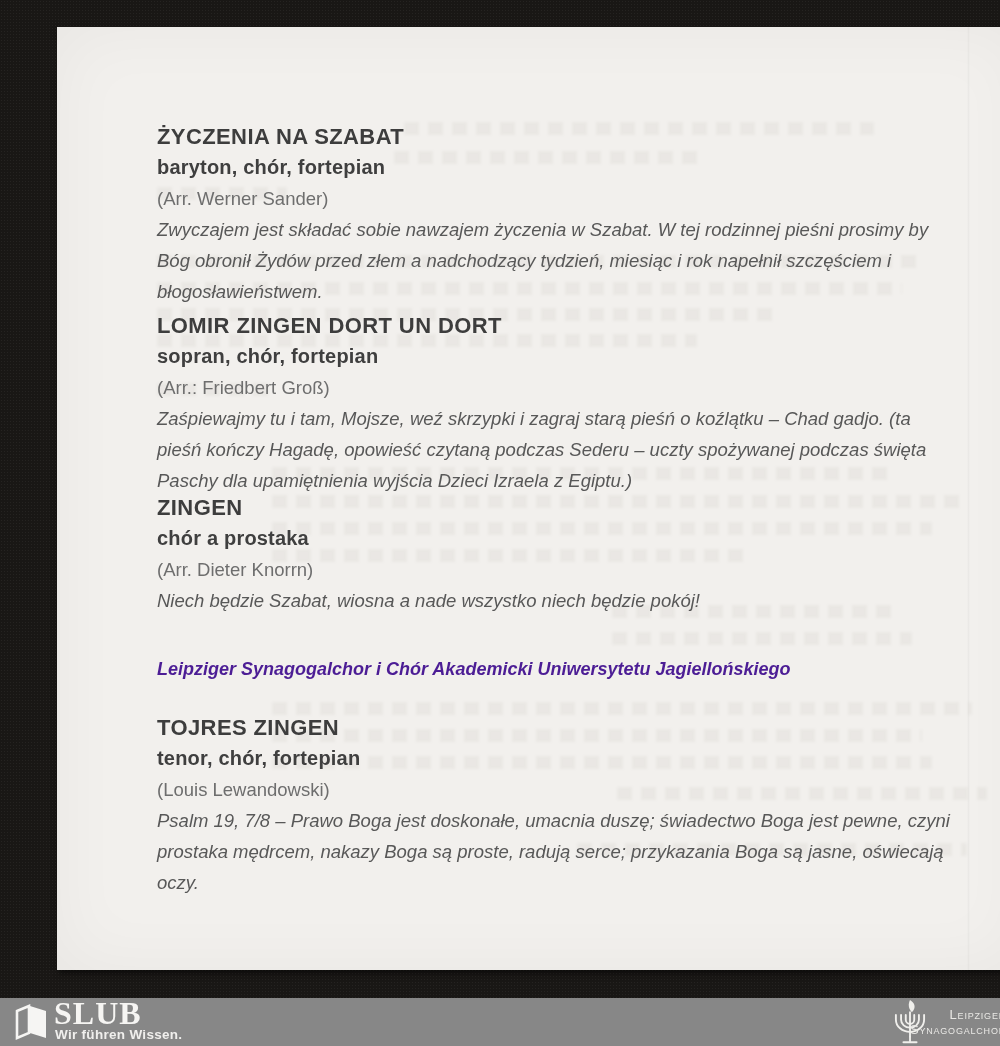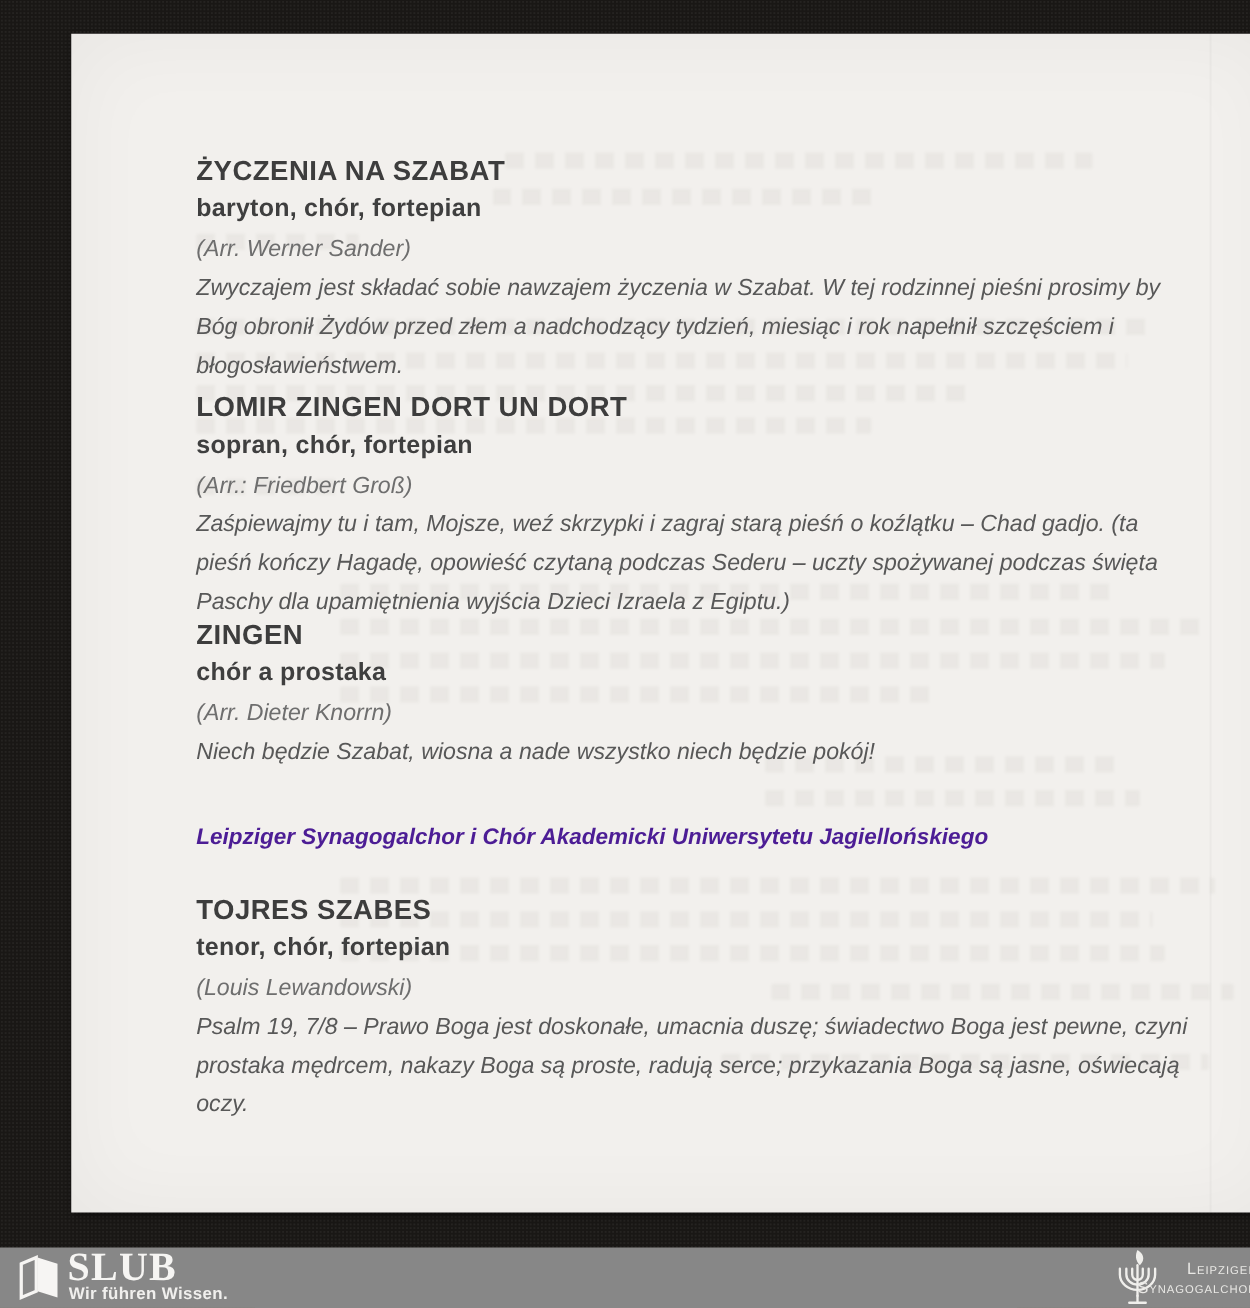--- a/index.html
+++ b/index.html
@@ -41,21 +41,21 @@
   .content{position:absolute;left:100px;top:0;width:810px;}
   .piece{position:absolute;left:0;width:810px;}
   .piece h2{
     margin:0;font-size:22px;font-weight:bold;letter-spacing:0.4px;
     color:#3d3d3d;line-height:31px;
   }
   .scoring{
     font-size:20px;font-weight:bold;color:#3f3f3f;line-height:31px;letter-spacing:0.2px;
   }
   .arranger{
-    font-size:18.5px;font-style:italic;font-weight:normal;color:#6e6e6e;line-height:31px;
+    font-size:18.5px;font-weight:normal;color:#6e6e6e;line-height:31px;
   }
   .desc{
     margin:0;width:795px;
     font-size:18.5px;font-style:italic;font-weight:normal;color:#585858;line-height:31px;
   }
   .ensemble-credit{
     position:absolute;left:0;top:630px;width:795px;
     font-size:18px;font-weight:bold;font-style:italic;color:#4c1d95;line-height:24px;
   }
   
@@ -130,21 +130,21 @@
     <section class="piece" style="top:465px">
       <h2>ZINGEN</h2>
       <div class="scoring">chór a prostaka</div>
       <div class="arranger">(Arr. Dieter Knorrn)</div>
       <p class="desc">Niech będzie Szabat, wiosna a nade wszystko niech będzie pokój!</p>
     </section>
 
     <div class="ensemble-credit">Leipziger Synagogalchor i Chór Akademicki Uniwersytetu Jagiellońskiego</div>
 
     <section class="piece" style="top:685px">
-      <h2>TOJRES SZABES</h2>
+      <h2>TOJRES ZINGEN</h2>
       <div class="scoring">tenor, chór, fortepian</div>
       <div class="arranger">(Louis Lewandowski)</div>
       <p class="desc">Psalm 19, 7/8 – Prawo Boga jest doskonałe, umacnia duszę; świadectwo Boga jest pewne, czyni prostaka mędrcem, nakazy Boga są proste, radują serce; przykazania Boga są jasne, oświecają oczy.</p>
     </section>
 
   </div>
 
   <div class="crease2"></div>
   <div class="crease"></div>
 </div>

